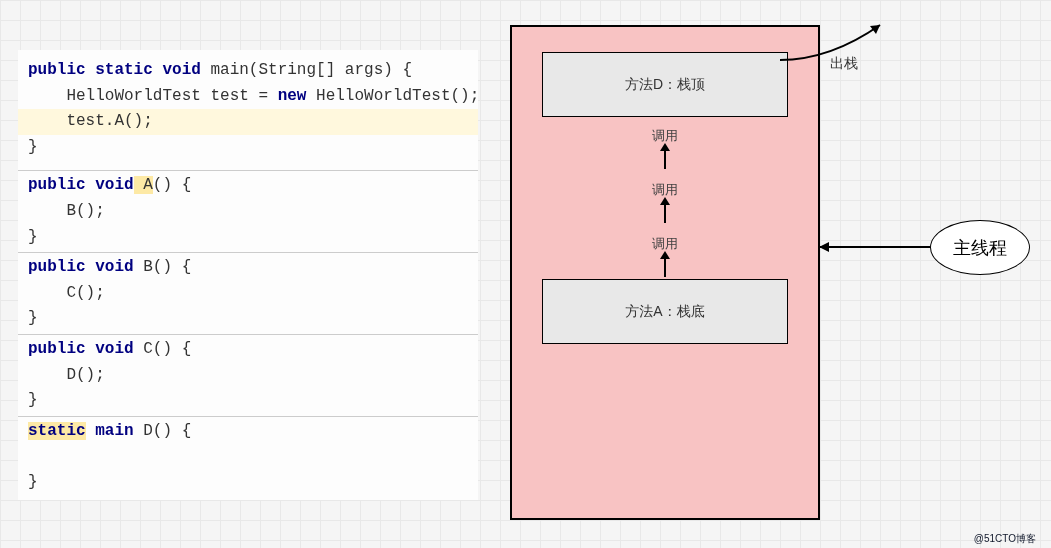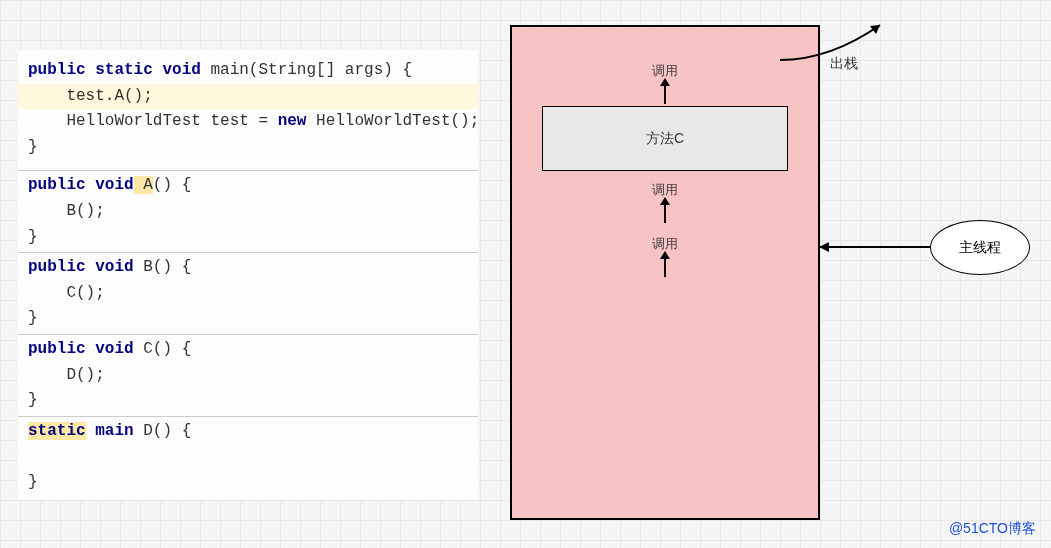--- a/index.html
+++ b/index.html
@@ -105,21 +105,21 @@
       left: 930px;
       top: 220px;
       width: 100px;
       height: 55px;
       background: #fff;
       border: 1px solid #000;
       border-radius: 50%;
       display: flex;
       align-items: center;
       justify-content: center;
-      font-size: 14px;
+      font-size: 18px;
     }
     .thread-arrow {
       position: absolute;
       left: 820px;
       top: 246px;
       width: 110px;
       height: 2px;
       background: #000;
     }
     .thread-arrow::before {
@@ -127,33 +127,33 @@
       position: absolute;
       left: -1px;
       top: -4px;
       border-right: 10px solid #000;
       border-top: 5px solid transparent;
       border-bottom: 5px solid transparent;
     }
     .watermark {
       position: absolute;
       right: 15px;
-      bottom: 10px;
-      font-size: 14px;
-      color: #1d4ed8;
+      bottom: 2px;
+      font-size: 10px;
+      color: #0f172a;
     }
   </style>
 </head>
 <body>
 
 <div class="code-panel">
   <div class="gap"></div>
   <div class="code-line"><span class="kw">public static void</span><span class="plain"> main</span><span class="plain">(String[] args) {</span></div>
+  <div class="code-line"><span class="plain">    HelloWorldTest test = </span><span class="kw">new</span><span class="plain"> HelloWorldTest();</span></div>
   <div class="code-line hl"><span class="plain">    test.A();</span></div>
-  <div class="code-line"><span class="plain">    HelloWorldTest test = </span><span class="kw">new</span><span class="plain"> HelloWorldTest();</span></div>
   <div class="code-line"><span class="plain">}</span></div>
   <div class="gap"></div>
   <div class="divider"></div>
   <div class="code-line"><span class="kw">public void</span><span class="plain hl-inline"> A</span><span class="plain">() {</span></div>
   <div class="code-line"><span class="plain">    B();</span></div>
   <div class="code-line"><span class="plain">}</span></div>
   <div class="divider"></div>
   <div class="code-line"><span class="kw">public void</span><span class="plain"> B() {</span></div>
   <div class="code-line"><span class="plain">    C();</span></div>
   <div class="code-line"><span class="plain">}</span></div>
@@ -162,26 +162,29 @@
   <div class="code-line"><span class="plain">    D();</span></div>
   <div class="code-line"><span class="plain">}</span></div>
   <div class="divider"></div>
   <div class="code-line"><span class="kw hl-inline">static</span><span class="kw"> main</span><span class="plain"> D() {</span></div>
   <div class="code-line"><span class="plain"> </span></div>
   <div class="code-line"><span class="plain">}</span></div>
 </div>
 
 <div class="stack-container">
   <div class="stack-inner">
-    <div class="call-label"><span>调用</span><span class="call-arrow"></span></div>
     <div class="frame">
-        <span>方法C</span>
+        <span>方法D：栈顶</span>
       </div>
     <div class="call-label"><span>调用</span><span class="call-arrow"></span></div>
     <div class="call-label"><span>调用</span><span class="call-arrow"></span></div>
+    <div class="call-label"><span>调用</span><span class="call-arrow"></span></div>
+    <div class="frame">
+        <span>方法A：栈底</span>
+      </div>
   </div>
 </div>
 
 <div class="pop-arrow">
   <svg width="120" height="50">
     <path d="M 0 40 Q 50 40 100 5" stroke="#000" stroke-width="2" fill="none"></path>
     <polygon points="100,5 90,6 96,14" fill="#000"></polygon>
   </svg>
 </div>
 <div class="pop-label">出栈</div>

